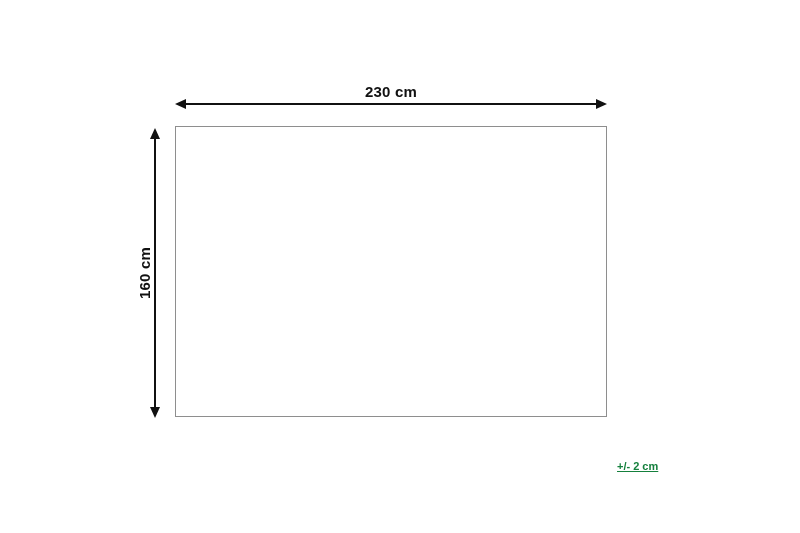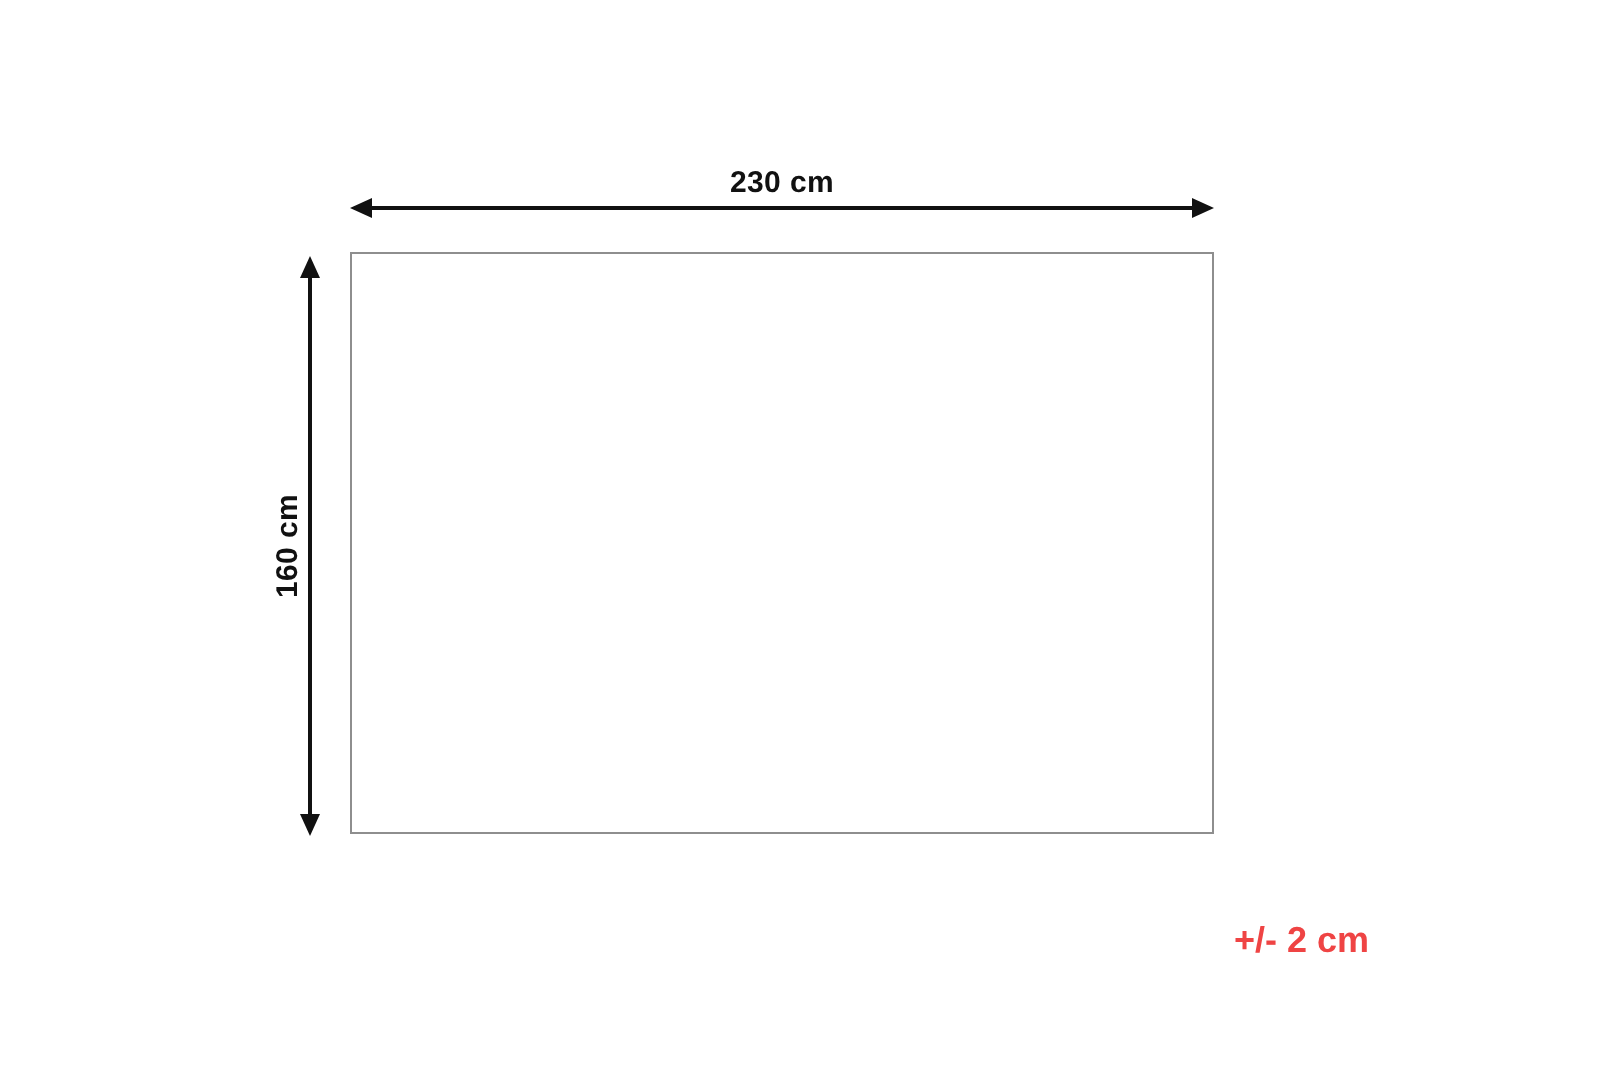--- a/index.html
+++ b/index.html
@@ -120,24 +120,25 @@
     position: absolute;
     left: 144px;
     top: 273px;
     transform: translate(-50%, -50%) rotate(-90deg);
     transform-origin: center center;
   }
   .tolerance-label {
     position: absolute;
     left: 617px;
     top: 460px;
-    color: #ef4444;
-    font-size: 18px;
+    color: #15803d;
+    font-size: 11px;
     font-weight: bold;
     white-space: nowrap;
+    text-decoration: underline;
   }
 </style>
 </head>
 <body>
 
 <div class="stage">
 
   <div class="rect-outline"></div>
 
   <div class="h-dim">

